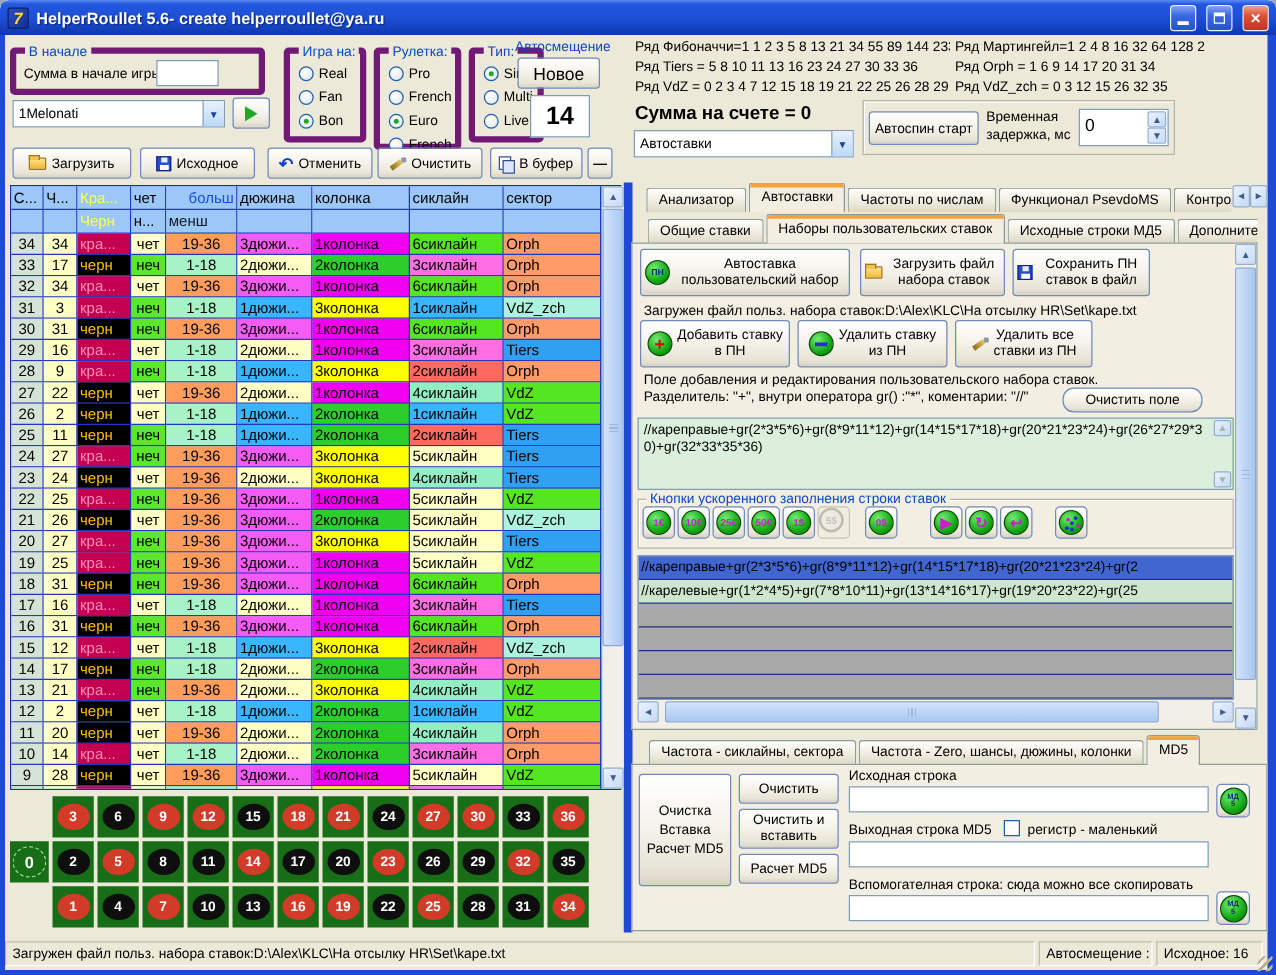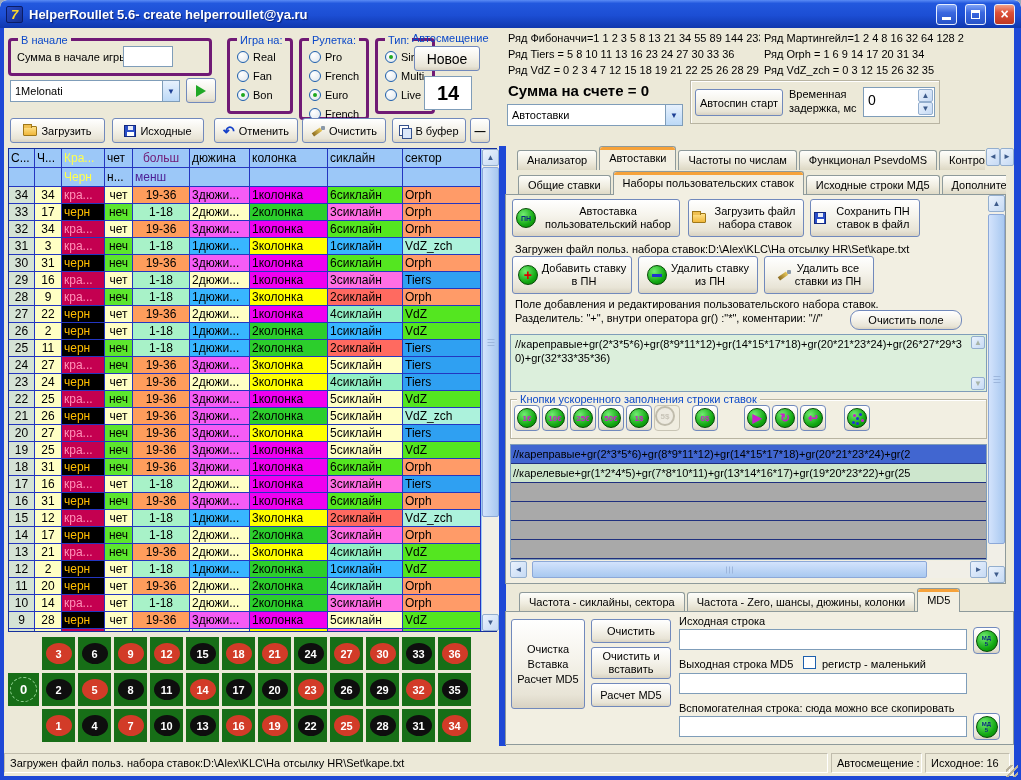--- a/index.html
+++ b/index.html
@@ -12,21 +12,21 @@
     background:linear-gradient(180deg,#5A8BF5 0%,#2258DE 12%,#1C4ED4 55%,#0F37AE 100%);
     display:flex;align-items:center;padding:0 6px;gap:6px;}
   #title-text{color:#fff;font-weight:bold;font-size:13px;text-shadow:1px 1px 1px #0A2378;white-space:nowrap;}
   .win-btn{width:21px;height:21px;border-radius:3px;border:1px solid #E6EEFF;margin-left:2px;
     background:linear-gradient(180deg,#7FA3F5,#3A67E0 40%,#2753C8);display:flex;align-items:center;justify-content:center;color:#fff;font-weight:bold;}
   .win-btn.close{background:linear-gradient(180deg,#F0A088,#DD5038 40%,#BE3722);}
   #app-icon{width:17px;height:17px;background:linear-gradient(135deg,#274CC8,#16308F);border:1px solid #0A1C66;border-radius:2px;
     color:#FFD829;font-weight:bold;font-style:italic;font-size:13px;line-height:15px;text-align:center;}
   .border-strip{background:#1E48D6;}
   
-  .fieldset{border:3px solid #701a75;border-radius:4px;}
+  .fieldset{border:5px solid #701a75;border-radius:4px;}
   .legend{position:absolute;top:-7px;left:7px;background:#ECE9D8;padding:0 3px;color:#0B48C8;white-space:nowrap;}
   .btn{background:linear-gradient(180deg,#FFFFFF,#F5F3EB 45%,#E8E4D6 85%,#D8D2C2);
     border:1px solid #7189BC;border-radius:3px;display:flex;align-items:center;justify-content:center;gap:4px;color:#000;text-align:center;}
   .input{background:#fff;border:1px solid #7F9DB9;}
   .combo{background:#fff;border:1px solid #7F9DB9;display:flex;align-items:center;}
   .combo .val{flex:1;padding:2px 4px;white-space:nowrap;overflow:hidden;}
   .combo-arrow{width:17px;align-self:stretch;border-left:1px solid #7F9DB9;
     background:linear-gradient(180deg,#E7F1FD,#BCD9F7);display:flex;align-items:center;justify-content:center;color:#1C3F94;font-size:8px;}
   .radio-row{display:flex;align-items:center;gap:4px;position:absolute;}
   .radio{width:12px;height:12px;border-radius:50%;border:1px solid #1D5FAD;background:radial-gradient(circle at 35% 30%,#fff,#DDE4EA);position:relative;}
@@ -195,21 +195,21 @@
   <div class="abs btn" style="left:414px;top:46px;width:66px;height:25px;font-size:14px;">Новое</div>
   <div class="abs input" style="left:424px;top:76px;width:48px;height:34px;display:flex;align-items:center;justify-content:center;font-size:20px;font-weight:bold;">14</div>
 
   <div id="toolbar">
       <div class="abs btn" style="left: 10px; top: 118px; width: 95px; height: 25px;">
         <div class="icon folder-open-icon"></div>
         <div style="font-weight: normal;">Загрузить</div>
       </div>
       <div class="abs btn" style="left: 112px; top: 118px; width: 92px; height: 25px;">
         <div class="icon floppy-icon"></div>
-        <div style="font-weight: normal;">Исходные</div>
+        <div style="font-weight: normal;">Исходное</div>
       </div>
       <div class="abs btn" style="left: 214px; top: 118px; width: 84px; height: 25px;">
         <div class="icon undo-icon">↶</div>
         <div style="font-weight: normal;">Отменить</div>
       </div>
       <div class="abs btn" style="left: 302px; top: 118px; width: 84px; height: 25px;">
         <div class="icon brush-icon"></div>
         <div style="font-weight: normal;">Очистить</div>
       </div>
       <div class="abs btn" style="left: 392px; top: 118px; width: 74px; height: 25px;">
@@ -245,32 +245,32 @@
       <div class="abs sb-btn" style="right:1px;bottom:1px;width:15px;height:13px;">▼</div>
     </div>
   </div>
 
   <div id="htable" class="abs">
       <div class="hrow">
         <div class="hcell" style="width: 26px; background: rgb(156, 200, 248); color: rgb(0, 0, 0); text-align: left; flex: 0 0 auto;">С...</div>
         <div class="hcell" style="width: 27px; background: rgb(156, 200, 248); color: rgb(0, 0, 0); text-align: left; flex: 0 0 auto;">Ч...</div>
         <div class="hcell" style="width: 43px; background: rgb(156, 200, 248); color: rgb(255, 255, 76); text-align: left; flex: 0 0 auto;">Кра...</div>
         <div class="hcell" style="width: 28px; background: rgb(156, 200, 248); color: rgb(0, 0, 0); text-align: left; flex: 0 0 auto;">чет</div>
-        <div class="hcell" style="width: 57px; background: rgb(156, 200, 248); color: #701a75; text-align: center; flex: 0 0 auto;">больш</div>
+        <div class="hcell" style="width: 57px; background: rgb(156, 200, 248); color: #1d4ed8; text-align: right; flex: 0 0 auto;">больш</div>
         <div class="hcell" style="width: 60px; background: rgb(156, 200, 248); color: rgb(0, 0, 0); text-align: left; flex: 0 0 auto;">дюжина</div>
         <div class="hcell" style="width: 78px; background: rgb(156, 200, 248); color: rgb(0, 0, 0); text-align: left; flex: 0 0 auto;">колонка</div>
         <div class="hcell" style="width: 75px; background: rgb(156, 200, 248); color: rgb(0, 0, 0); text-align: left; flex: 0 0 auto;">сиклайн</div>
         <div class="hcell" style="width: 78px; background: rgb(156, 200, 248); color: rgb(0, 0, 0); text-align: left; flex: 0 0 auto;">сектор</div>
       </div>
       <div class="hrow">
         <div class="hcell" style="width: 26px; background: rgb(156, 200, 248); color: rgb(0, 0, 0); text-align: left; flex: 0 0 auto;"></div>
         <div class="hcell" style="width: 27px; background: rgb(156, 200, 248); color: rgb(0, 0, 0); text-align: left; flex: 0 0 auto;"></div>
         <div class="hcell" style="width: 43px; background: rgb(156, 200, 248); color: rgb(255, 255, 76); text-align: left; flex: 0 0 auto;">Черн</div>
         <div class="hcell" style="width: 28px; background: rgb(156, 200, 248); color: rgb(0, 0, 0); text-align: left; flex: 0 0 auto;">н...</div>
-        <div class="hcell" style="width: 57px; background: rgb(156, 200, 248); color: #4c1d95; text-align: left; flex: 0 0 auto;">менш</div>
+        <div class="hcell" style="width: 57px; background: rgb(156, 200, 248); color: #0f172a; text-align: left; flex: 0 0 auto;">менш</div>
         <div class="hcell" style="width: 60px; background: rgb(156, 200, 248); color: rgb(0, 0, 0); text-align: left; flex: 0 0 auto;"></div>
         <div class="hcell" style="width: 78px; background: rgb(156, 200, 248); color: rgb(0, 0, 0); text-align: left; flex: 0 0 auto;"></div>
         <div class="hcell" style="width: 75px; background: rgb(156, 200, 248); color: rgb(0, 0, 0); text-align: left; flex: 0 0 auto;"></div>
         <div class="hcell" style="width: 78px; background: rgb(156, 200, 248); color: rgb(0, 0, 0); text-align: left; flex: 0 0 auto;"></div>
       </div>
       <div class="hrow">
         <div class="tcell" style="width: 26px; background: rgb(213, 227, 213); text-align: center; flex: 0 0 auto;">34</div>
         <div class="tcell" style="width: 27px; background: rgb(255, 255, 196); text-align: center; flex: 0 0 auto;">34</div>
         <div class="tcell" style="width: 43px; background: rgb(196, 0, 80); color: rgb(255, 144, 184); text-align: left; flex: 0 0 auto;">кра...</div>
         <div class="tcell" style="width: 28px; background: rgb(255, 255, 196); text-align: center; flex: 0 0 auto;">чет</div>

